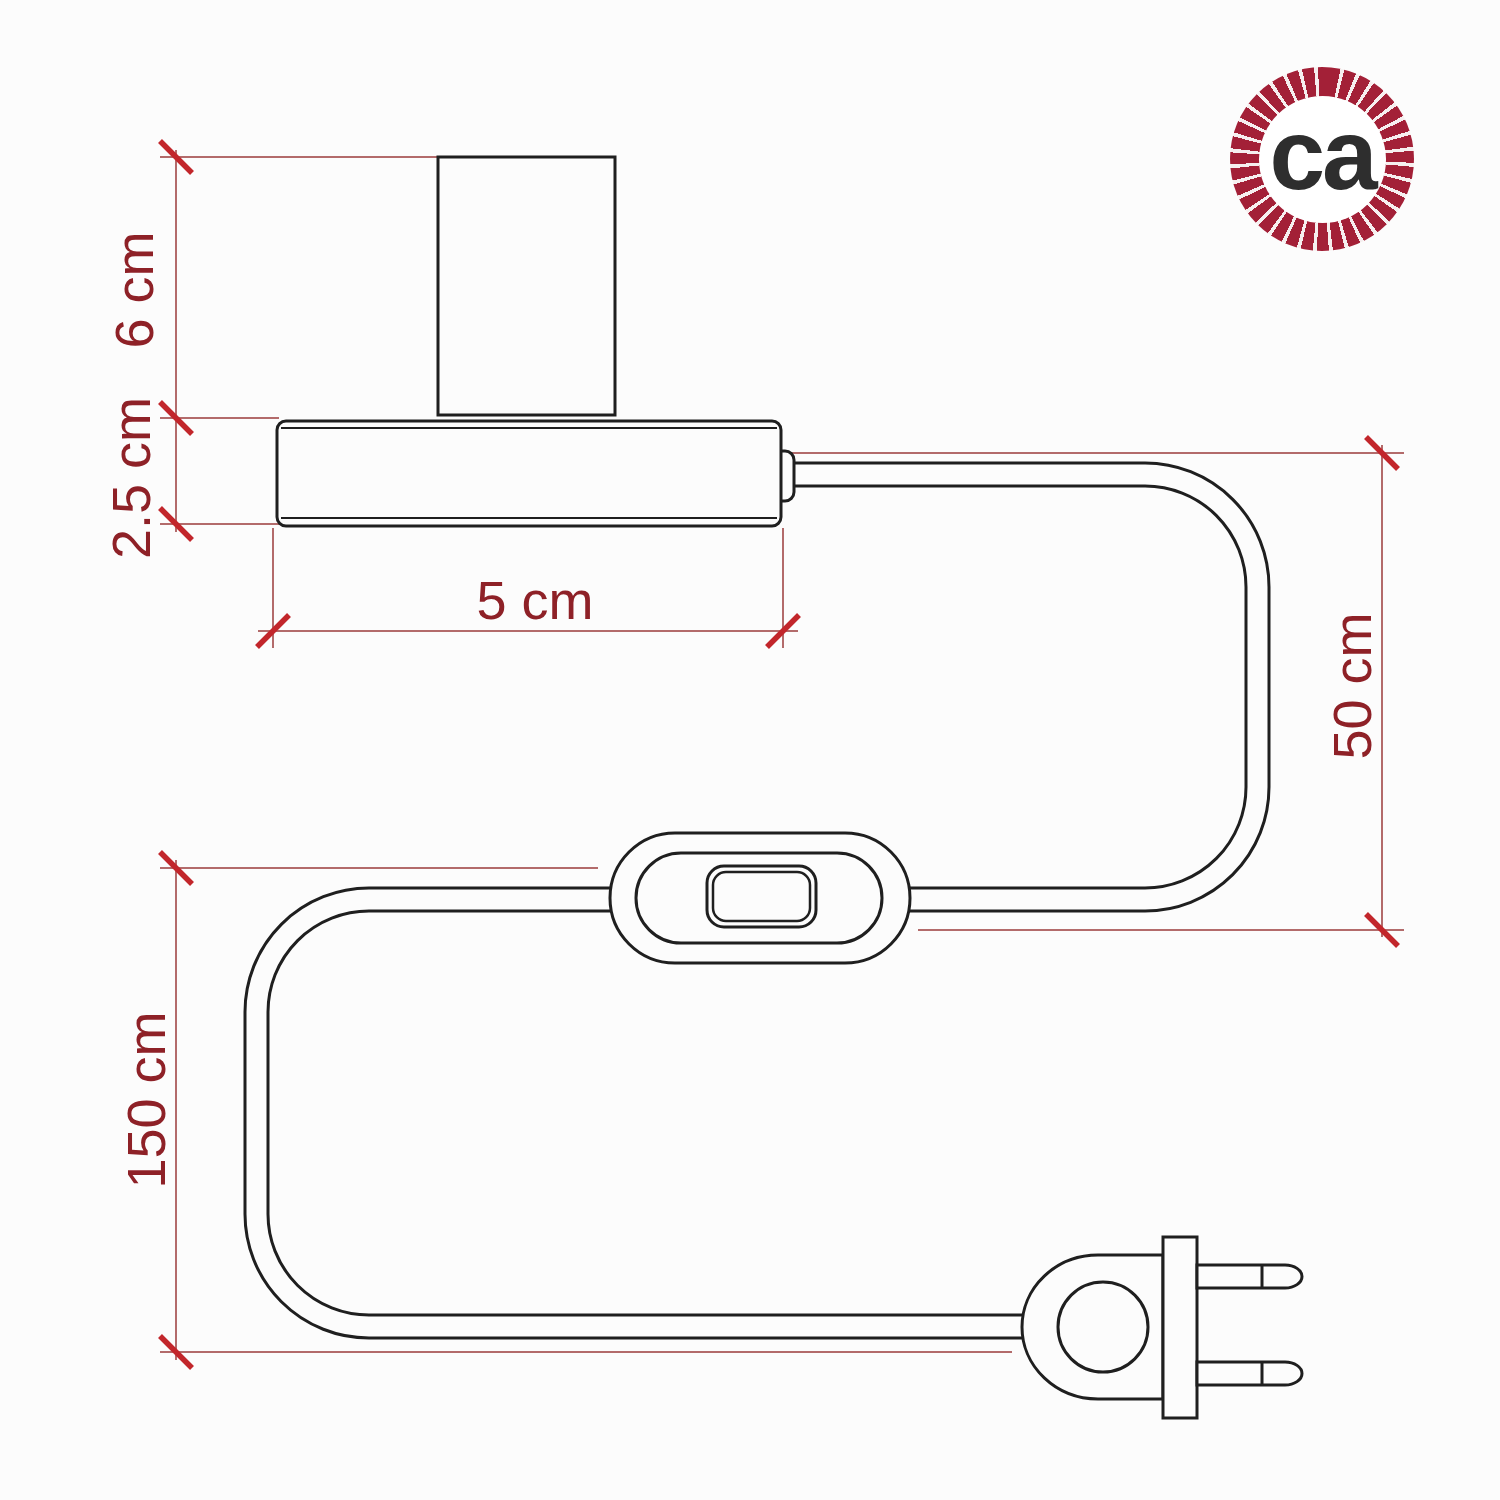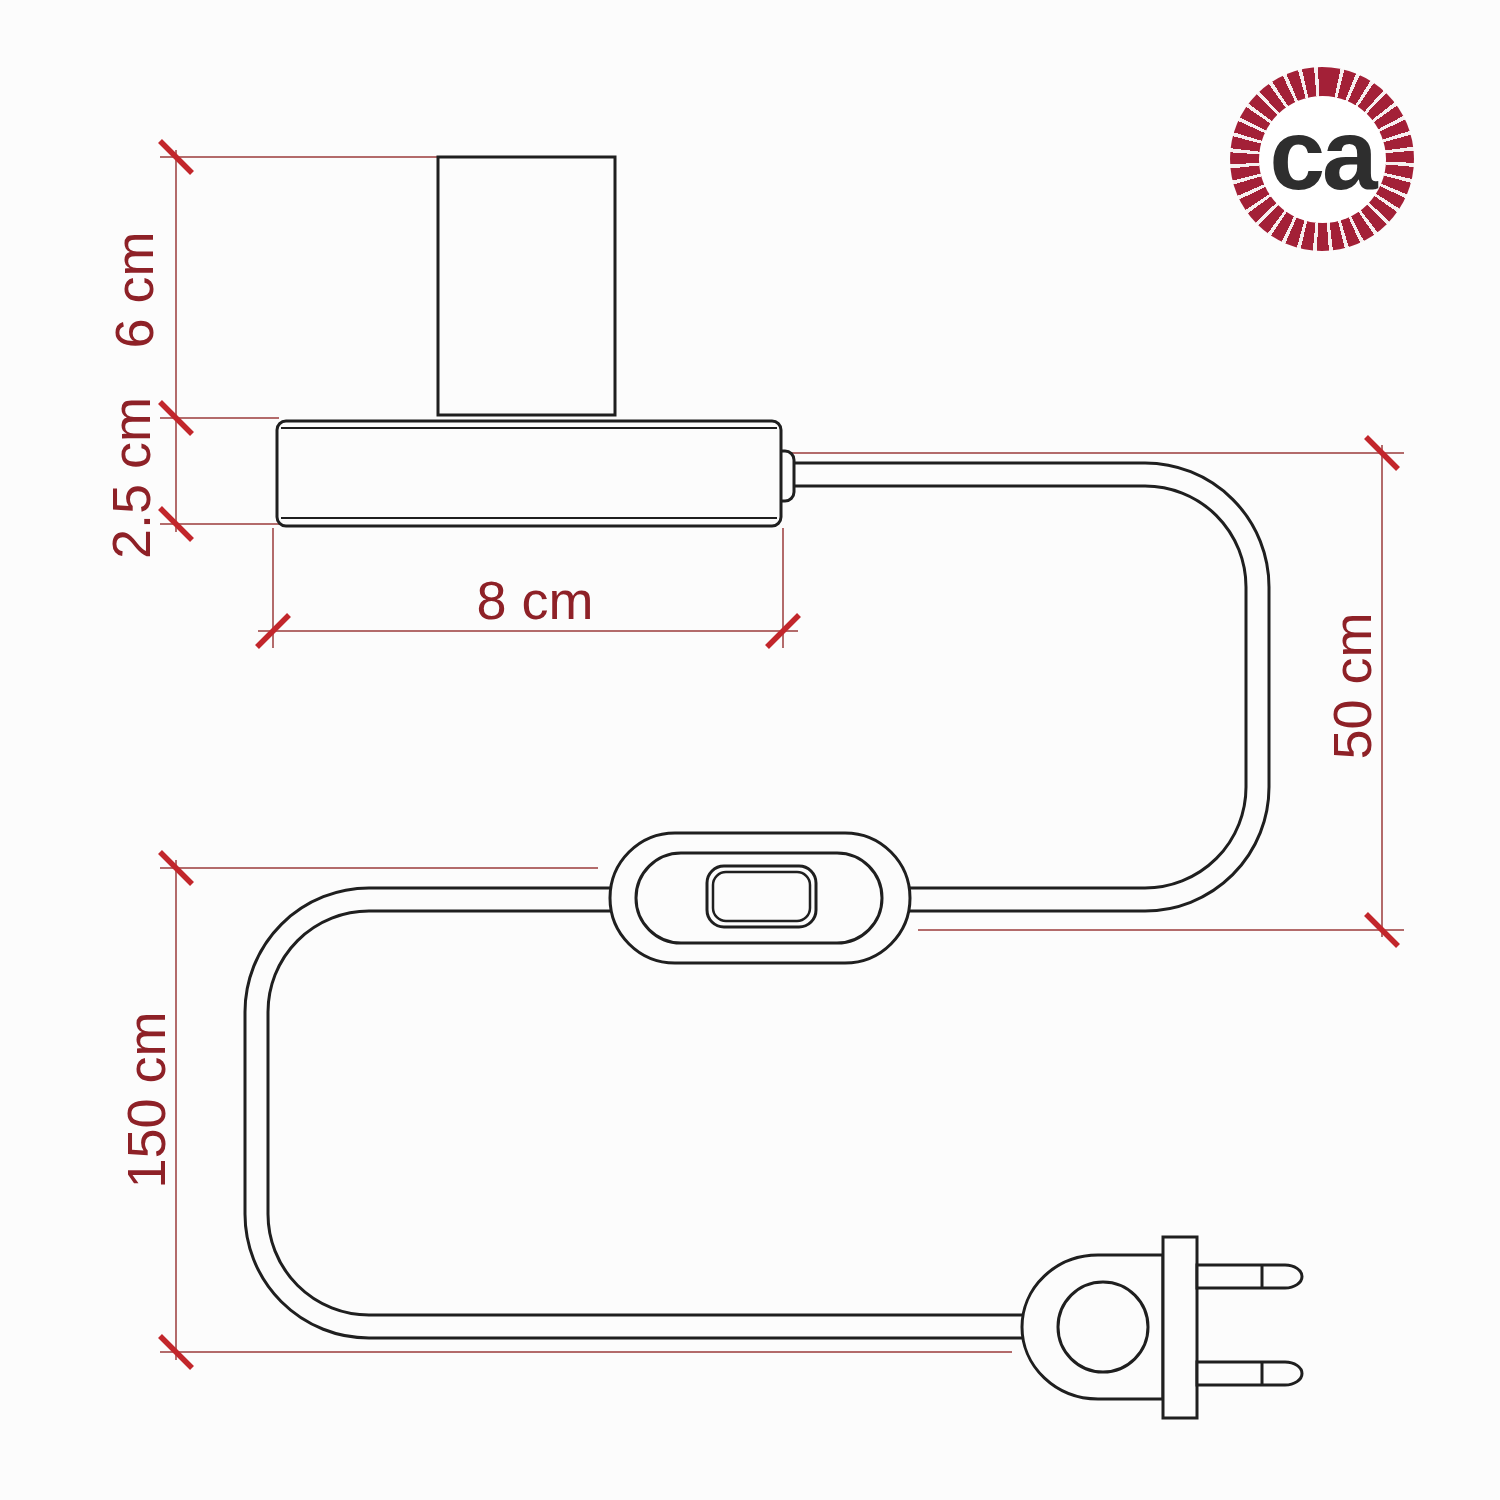--- a/index.html
+++ b/index.html
@@ -110,21 +110,21 @@
       <circle cx="1103" cy="1327" r="45" stroke-width="3"></circle>
       <path d="M 1197 1265 L 1285 1265 A 17 11.5 0 0 1 1285 1288 L 1197 1288 Z" stroke-width="3"></path>
       <line x1="1262" y1="1265" x2="1262" y2="1288" stroke-width="3"></line>
       <path d="M 1197 1362 L 1285 1362 A 17 11.5 0 0 1 1285 1385 L 1197 1385 Z" stroke-width="3"></path>
       <line x1="1262" y1="1362" x2="1262" y2="1385" stroke-width="3"></line>
     </g>
   </svg>
 
   <div class="dim-label vert" style="left:134px;top:290px">6 cm</div>
   <div class="dim-label vert" style="left:131px;top:478px">2.5 cm</div>
-  <div class="dim-label" style="left:535px;top:600px">8 cm</div>
+  <div class="dim-label" style="left:535px;top:600px">5 cm</div>
   <div class="dim-label vert" style="left:1352px;top:686px">50 cm</div>
   <div class="dim-label vert" style="left:146px;top:1100px">150 cm</div>
 
   <div class="logo">
     <span></span>
     <div class="logo-inner">
       <span class="logo-text">ca</span>
     </div>
   </div>
 

